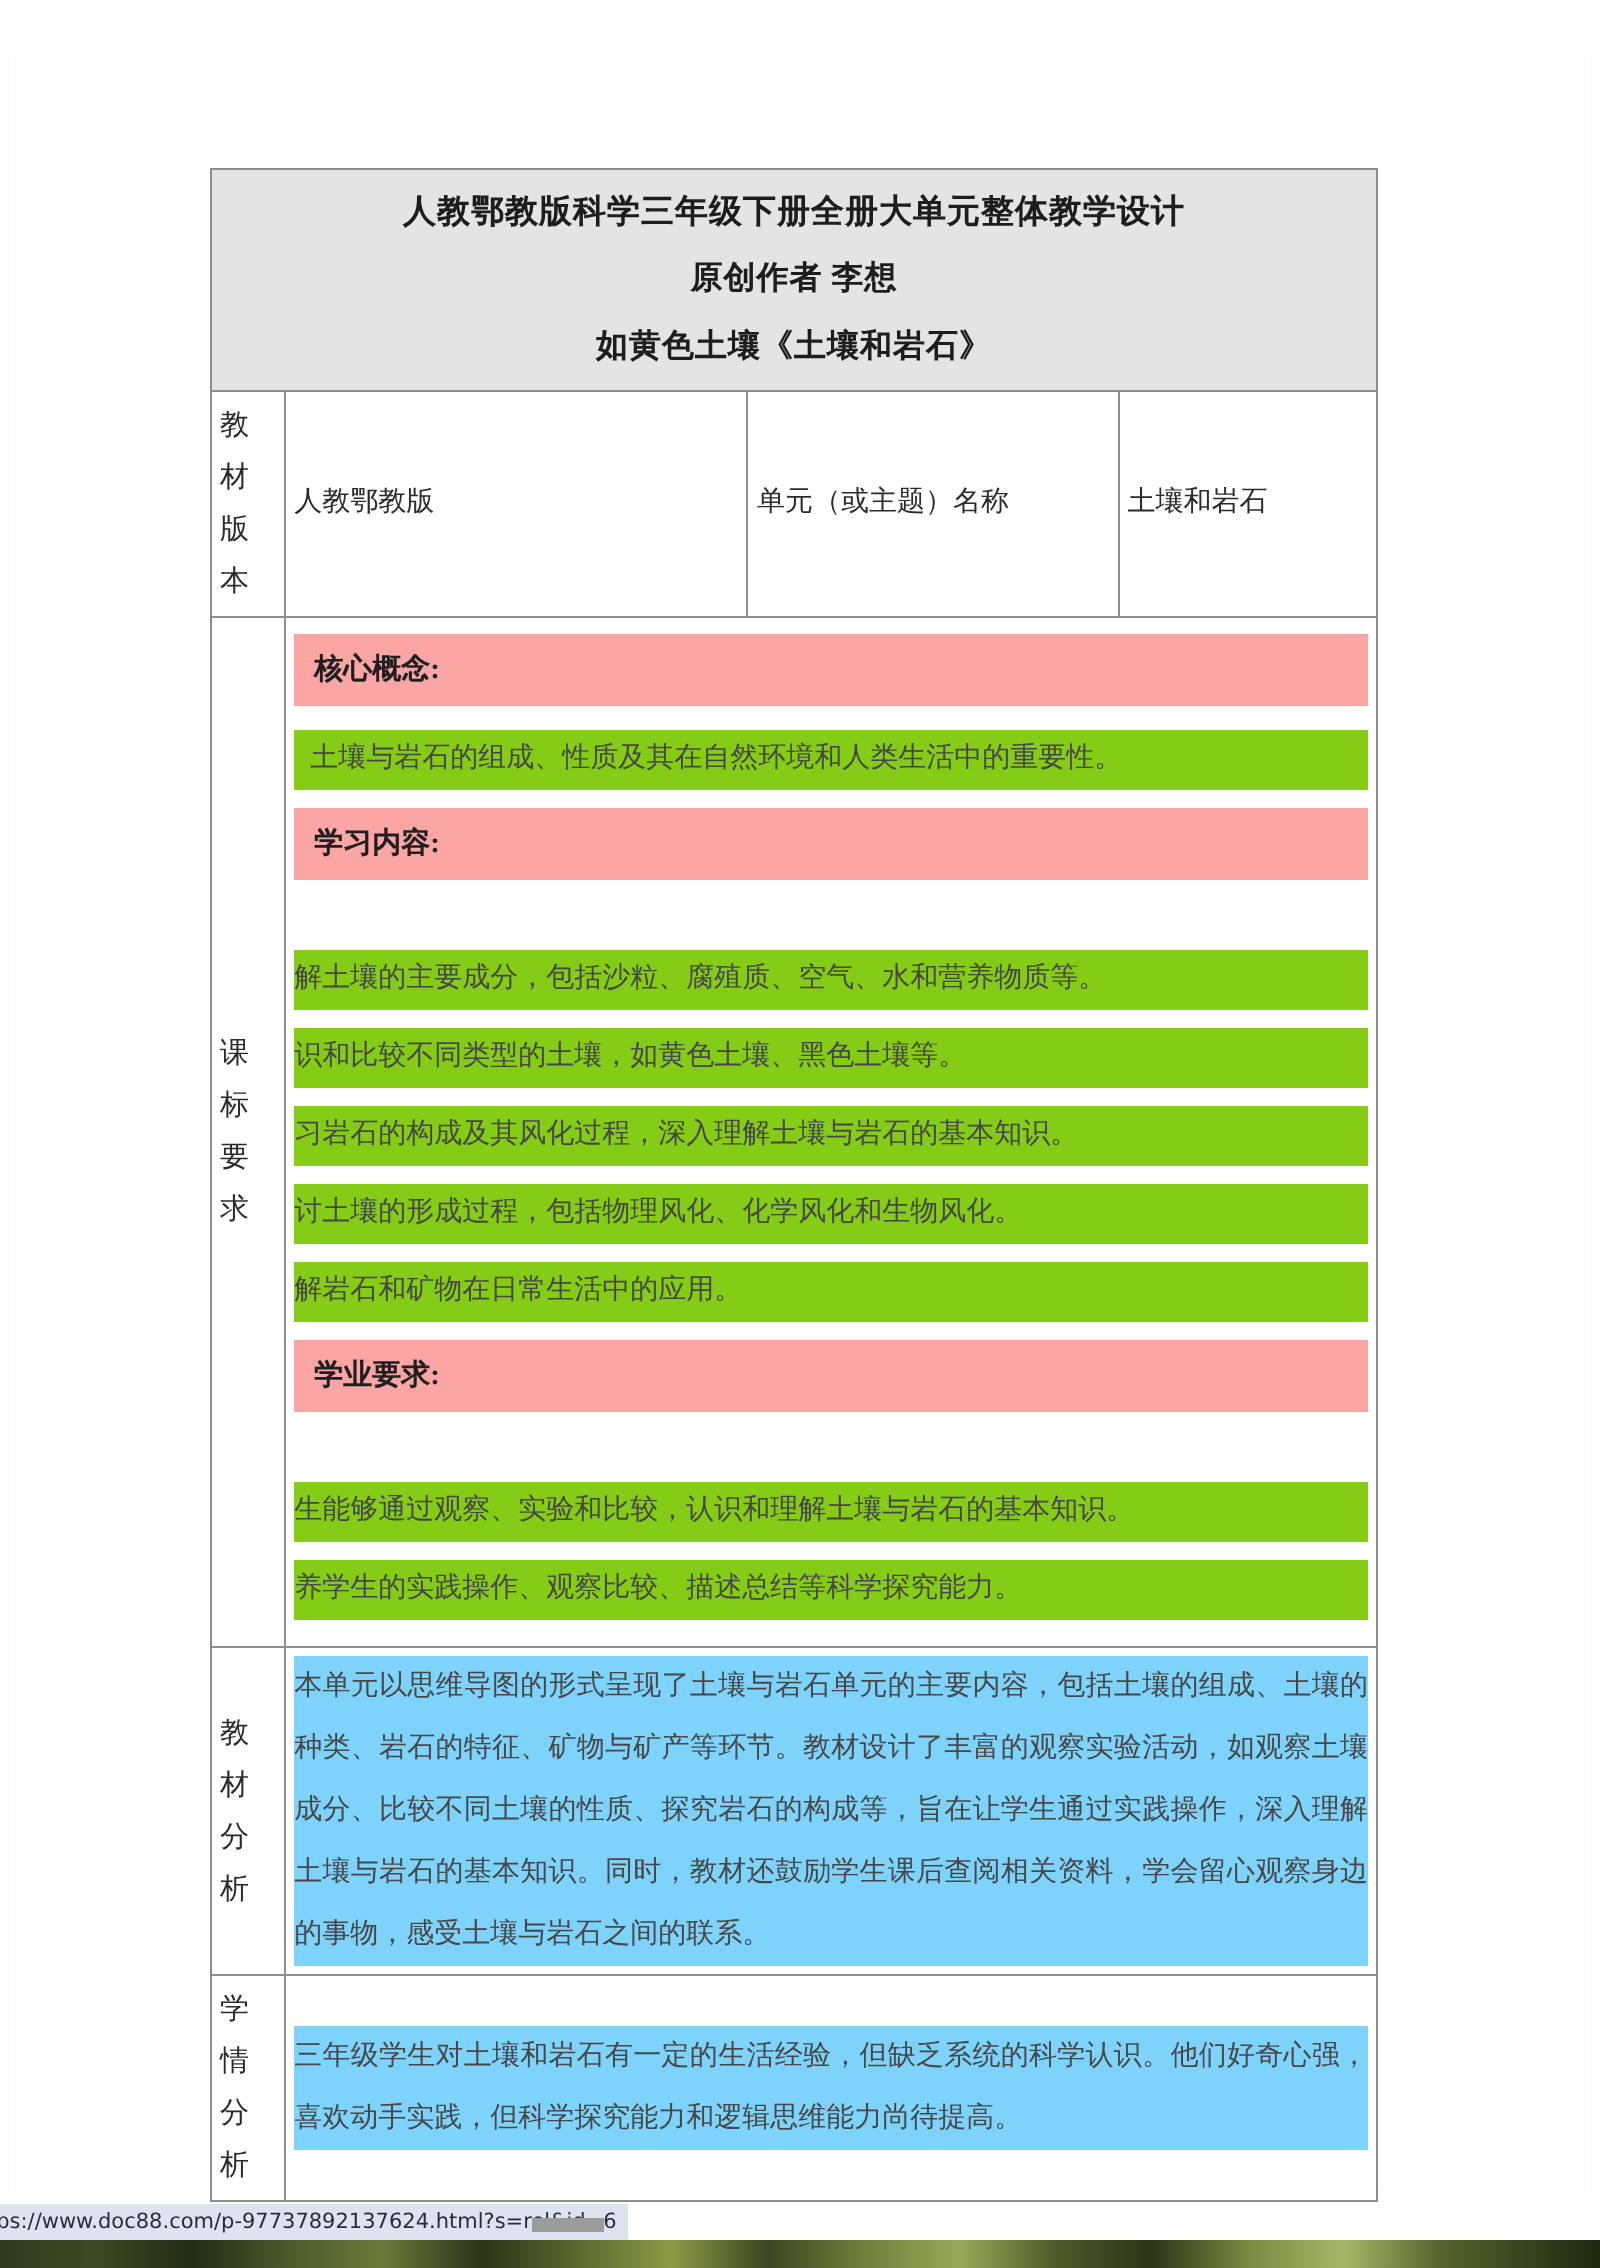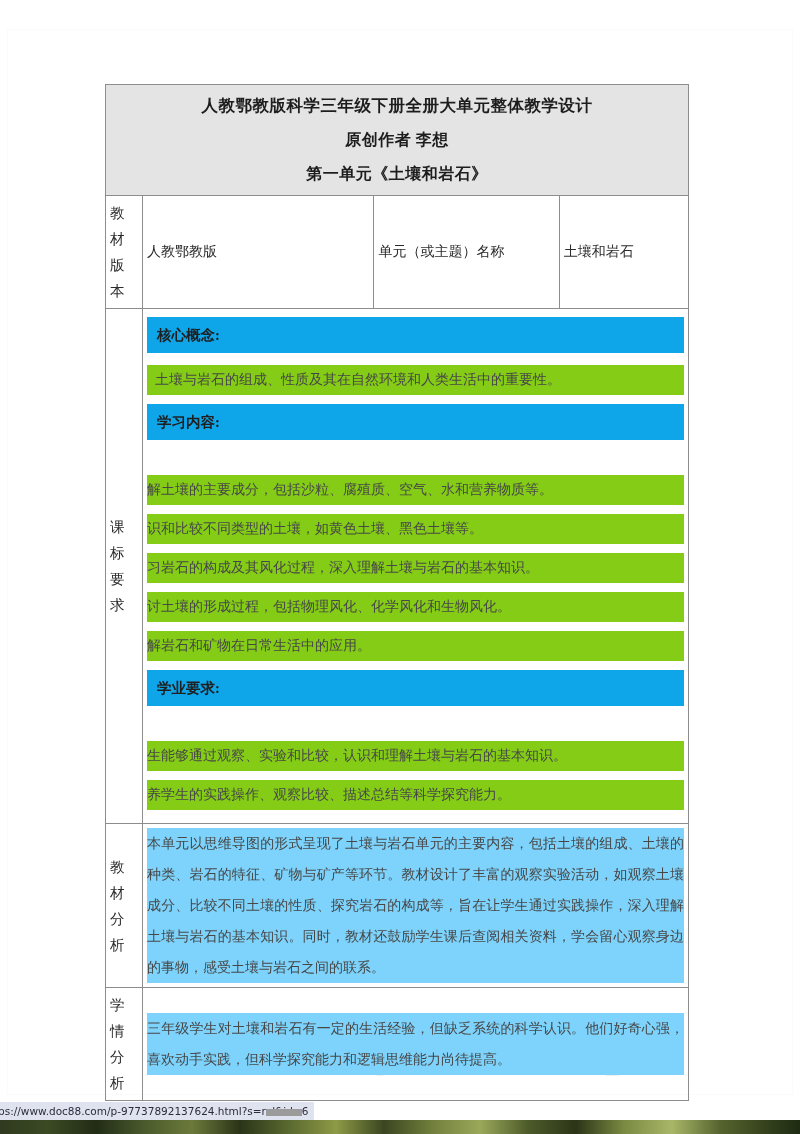--- a/index.html
+++ b/index.html
@@ -109,21 +109,21 @@
   }
   .cell-text.pad-tall { padding: 22px 14px; font-family: Liberation Serif, serif; }
 
   
   .req-cell { padding: 6px 0 8px 0; }
 
   .req-head {
     font-size: 14.5px;
     font-weight: 700;
     color: #1f1f1f;
-    background: #0ea5e9;
+    background: #fca5a5;
     line-height: 30px;
     padding: 3px 0 3px 10px;
     margin: 4px 0 12px 0;
   }
   .req-line {
     font-size: 14px;
     color: #474747;
     line-height: 30px;
     background: #84cc16;
     margin: 9px 0;
@@ -210,21 +210,21 @@
         <col class="col-a">
         <col class="col-b">
         <col class="col-c">
     </colgroup>
     <tbody>
 
       <tr>
         <td class="title-cell" colspan="4">
           <div class="title-line">人教鄂教版科学三年级下册全册大单元整体教学设计</div>
           <div class="title-line sub">原创作者 李想</div>
-          <div class="title-line sub">第一单元《土壤和岩石》</div>
+          <div class="title-line sub">如黄色土壤《土壤和岩石》</div>
         </td>
       </tr>
 
       <tr>
         <td class="vlabel">
           <span>教材</span>
           <span>版本</span>
         </td>
         <td class="cell-text pad-tall">人教鄂教版</td>
         <td class="cell-text pad-tall">单元（或主题）名称</td>

